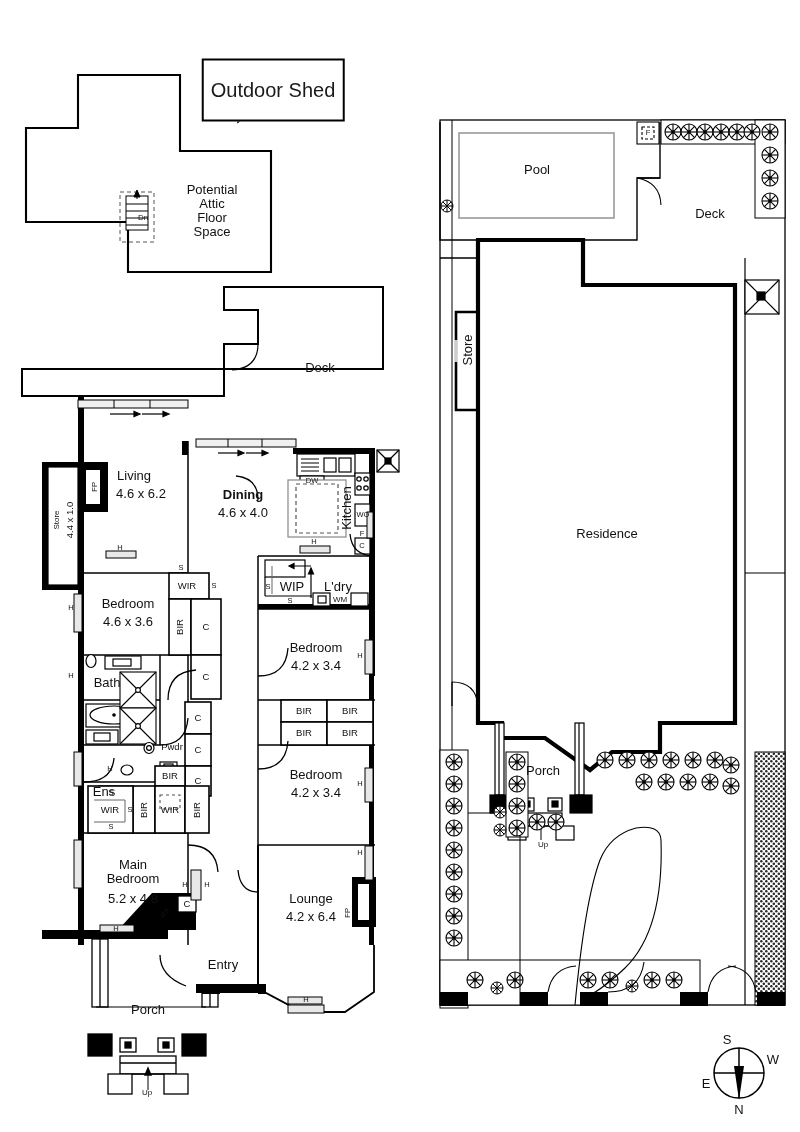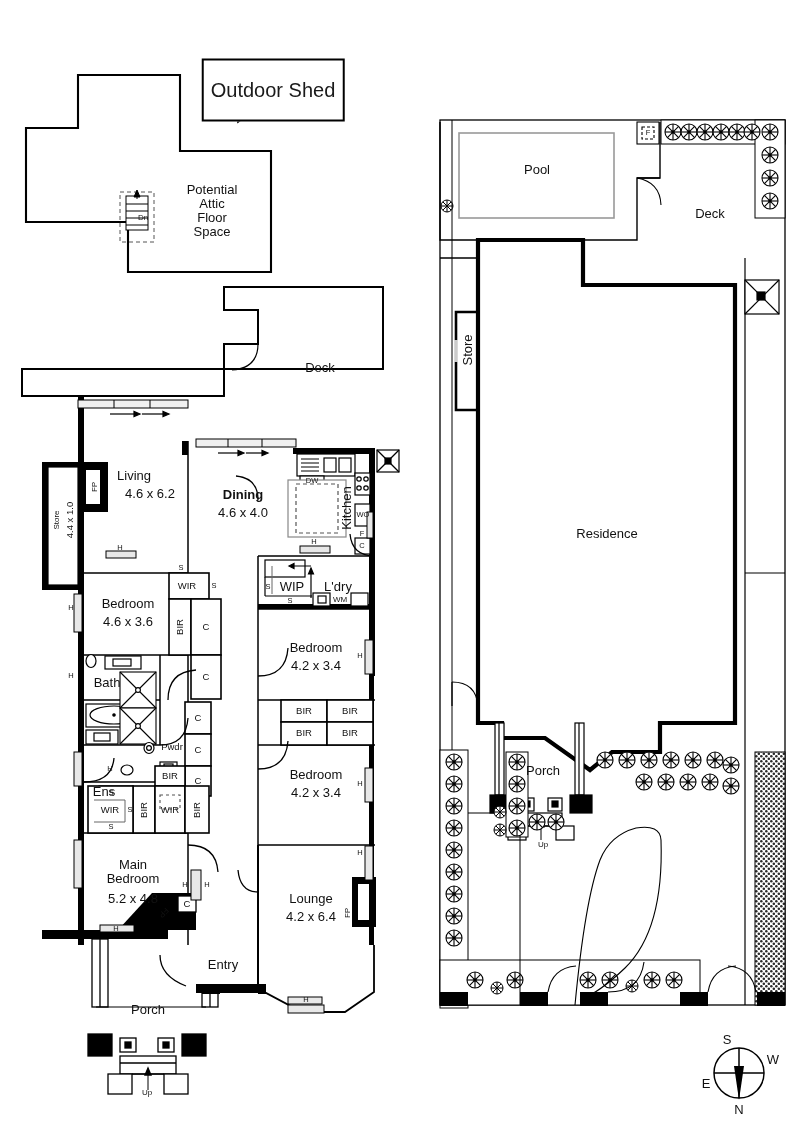--- a/index.html
+++ b/index.html
@@ -508,21 +508,21 @@
 
 <div class="lbl ctr t17" style="left:212px;top:211px;">Potential
 Attic
 Floor
 Space</div>
 <div class="lbl ctr t10" style="left:143px;top:186px;margin-top:32px;">Dn</div>
 
 <div class="lbl ctr t20" style="left:320px;top:368px;">Deck</div>
 
 <div class="lbl ctr t20" style="left:134px;top:476px;">Living</div>
-<div class="lbl ctr t20" style="left:150px;top:494px;">4.6 x 6.2</div>
+<div class="lbl ctr t20" style="left:141px;top:494px;">4.6 x 6.2</div>
 <div class="lbl vert t10" style="left:95px;top:487px;">FP</div>
 
 <div class="lbl vert t10" style="left:57px;top:520px;">Store</div>
 <div class="lbl vert t12" style="left:70px;top:520px;">4.4 x 1.0</div>
 
 <div class="lbl ctr t20" style="left:243px;top:495px;font-weight:bold;">Dining</div>
 <div class="lbl ctr t20" style="left:243px;top:513px;">4.6 x 4.0</div>
 
 <div class="lbl vert t20" style="left:347px;top:508px;">Kitchen</div>
 <div class="lbl ctr t9" style="left:312px;top:481px;">DW</div>

